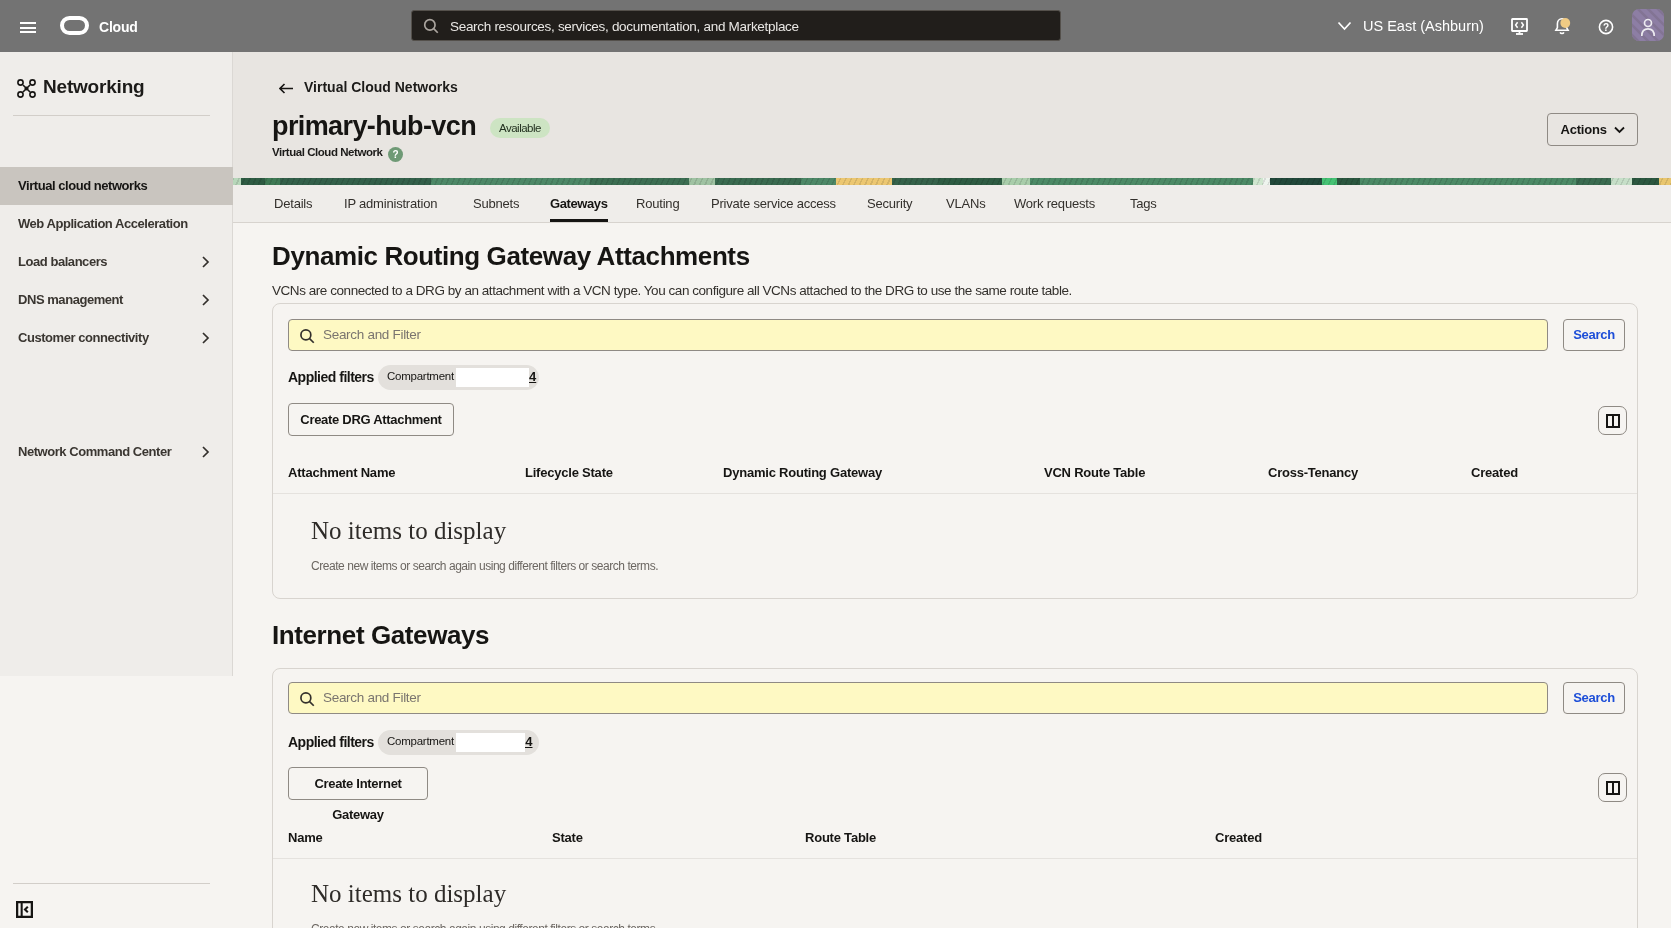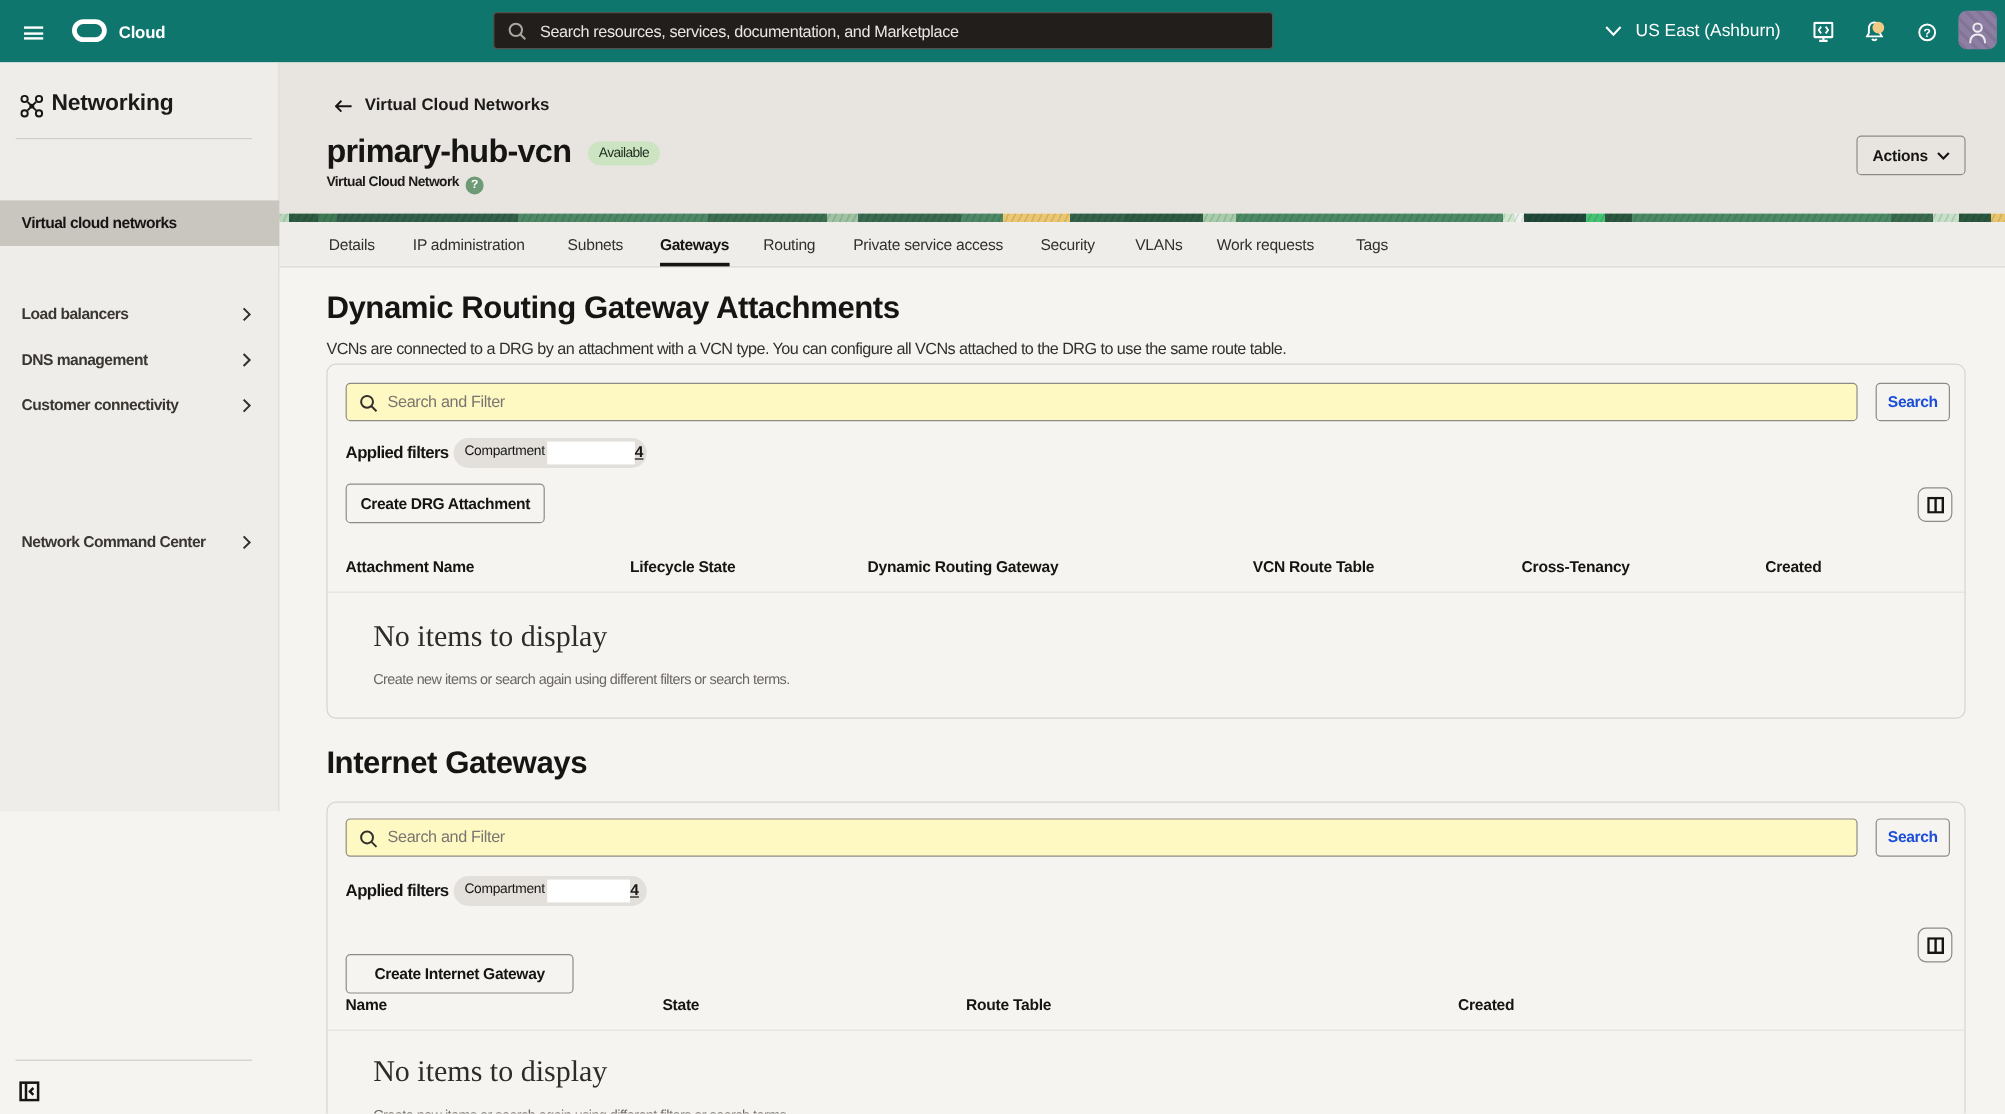--- a/index.html
+++ b/index.html
@@ -1,20 +1,20 @@
 <!DOCTYPE html>
 <html><head>
 <meta charset="utf-8">
 <style>
 * { margin:0; padding:0; box-sizing:border-box; }
 html,body { width:1671px; height:928px; overflow:hidden; }
 body { font-family:"Liberation Sans", sans-serif; position:relative; background:#f6f4f1; color:#1c1b19; }
 
 
-.topbar { position:absolute; left:0; top:0; width:1671px; height:52px; background:#0f766e; }
+.topbar { position:absolute; left:0; top:0; width:1671px; height:52px; background:#737373; }
 .hamburger { position:absolute; left:20px; top:22px; width:16px; height:12px; }
 .hamburger div { height:2px; background:#fff; margin-bottom:2.7px; }
 .ologo { position:absolute; left:60px; top:16px; width:29px; height:19px; border:4.8px solid #fff; border-radius:9.5px; }
 .cloudtxt { position:absolute; left:99px; top:19px; color:#fff; font-size:14px; font-weight:700; letter-spacing:-0.2px; }
 .topsearch { position:absolute; left:411px; top:10px; width:650px; height:31px; background:#211e1b; border:1.5px solid #54504b; border-radius:3px; }
 .topsearch svg { position:absolute; left:10px; top:6px; }
 .topsearch span { position:absolute; left:38px; top:8px; font-size:13.5px; letter-spacing:-0.3px; color:#e9e7e4; }
 .regionchev { position:absolute; left:1337px; top:21px; }
 .regiontxt { position:absolute; left:1363px; top:18px; color:#fff; font-size:14.5px; letter-spacing:0px; font-weight:400; }
 .topicon { position:absolute; top:14px; }
@@ -146,20 +146,21 @@
       <circle cx="4.5" cy="4.5" r="2.6"></circle>
         <circle cx="16.5" cy="4.5" r="2.6"></circle>
         <circle cx="4.5" cy="16.5" r="2.6"></circle>
         <circle cx="16.5" cy="16.5" r="2.6"></circle>
     </g>
     <circle cx="10.5" cy="10.5" r="2" fill="#161513"></circle>
   </svg>
   <div class="sb-title">Networking</div>
   <div class="sb-div"></div>
   <div class="sb-item sel" style="top:115px">Virtual cloud networks</div>
+  <div class="sb-item" style="top:153px">Web Application Acceleration</div>
   <div class="sb-item" style="top:191px">Load balancers<svg class="sb-chev" width="14" height="14" viewBox="0 0 14 14">
         <path d="M5 2 L10 7 L5 12" fill="none" stroke="#33302c" stroke-width="1.7"></path>
       </svg></div>
   <div class="sb-item" style="top:229px">DNS management<svg class="sb-chev" width="14" height="14" viewBox="0 0 14 14">
         <path d="M5 2 L10 7 L5 12" fill="none" stroke="#33302c" stroke-width="1.7"></path>
       </svg></div>
   <div class="sb-item" style="top:267px">Customer connectivity<svg class="sb-chev" width="14" height="14" viewBox="0 0 14 14">
         <path d="M5 2 L10 7 L5 12" fill="none" stroke="#33302c" stroke-width="1.7"></path>
       </svg></div>
   <div class="sb-item" style="top:381px">Network Command Center<svg class="sb-chev" width="14" height="14" viewBox="0 0 14 14">
@@ -245,21 +246,21 @@
       </svg>
     <span>Search and Filter</span>
   </div>
   <div class="searchbtn" style="top:13px">Search</div>
   <div class="appliedlbl" style="top:65px">Applied filters</div>
   <div class="chip" style="top:61px">
       <span class="ctext">Compartment</span>
       <span class="num" style="left:140px; z-index:0">24</span>
       <span class="white" style="width:69px; z-index:1"></span>
     </div>
-  <div class="createbtn" style="top:98px; width:190px;margin-top:28px;">Create Internet Gateway</div>
+  <div class="createbtn" style="top:98px; width:140px;">Create Internet Gateway</div>
   <div class="colbtn" style="top:104px"><svg width="14" height="14" viewBox="0 0 14 14" style="margin:6.5px">
         <rect x="1" y="1" width="12" height="12" fill="none" stroke="#161513" stroke-width="2"></rect>
         <line x1="7" y1="1" x2="7" y2="13" stroke="#161513" stroke-width="2"></line>
       </svg></div>
   <div class="th" style="left:15px; top:161px">Name</div>
   <div class="th" style="left:279px; top:161px">State</div>
   <div class="th" style="left:532px; top:161px">Route Table</div>
   <div class="th" style="left:942px; top:161px">Created</div>
   <div class="tdiv" style="top:189px"></div>
   <div class="noitems" style="top:213px">No items to display</div>

